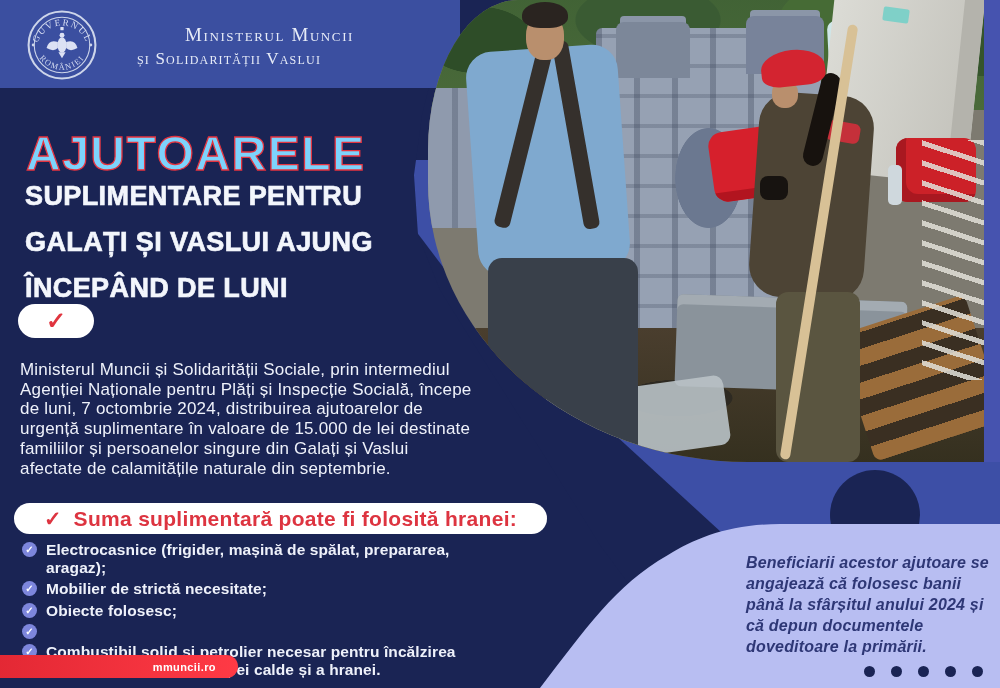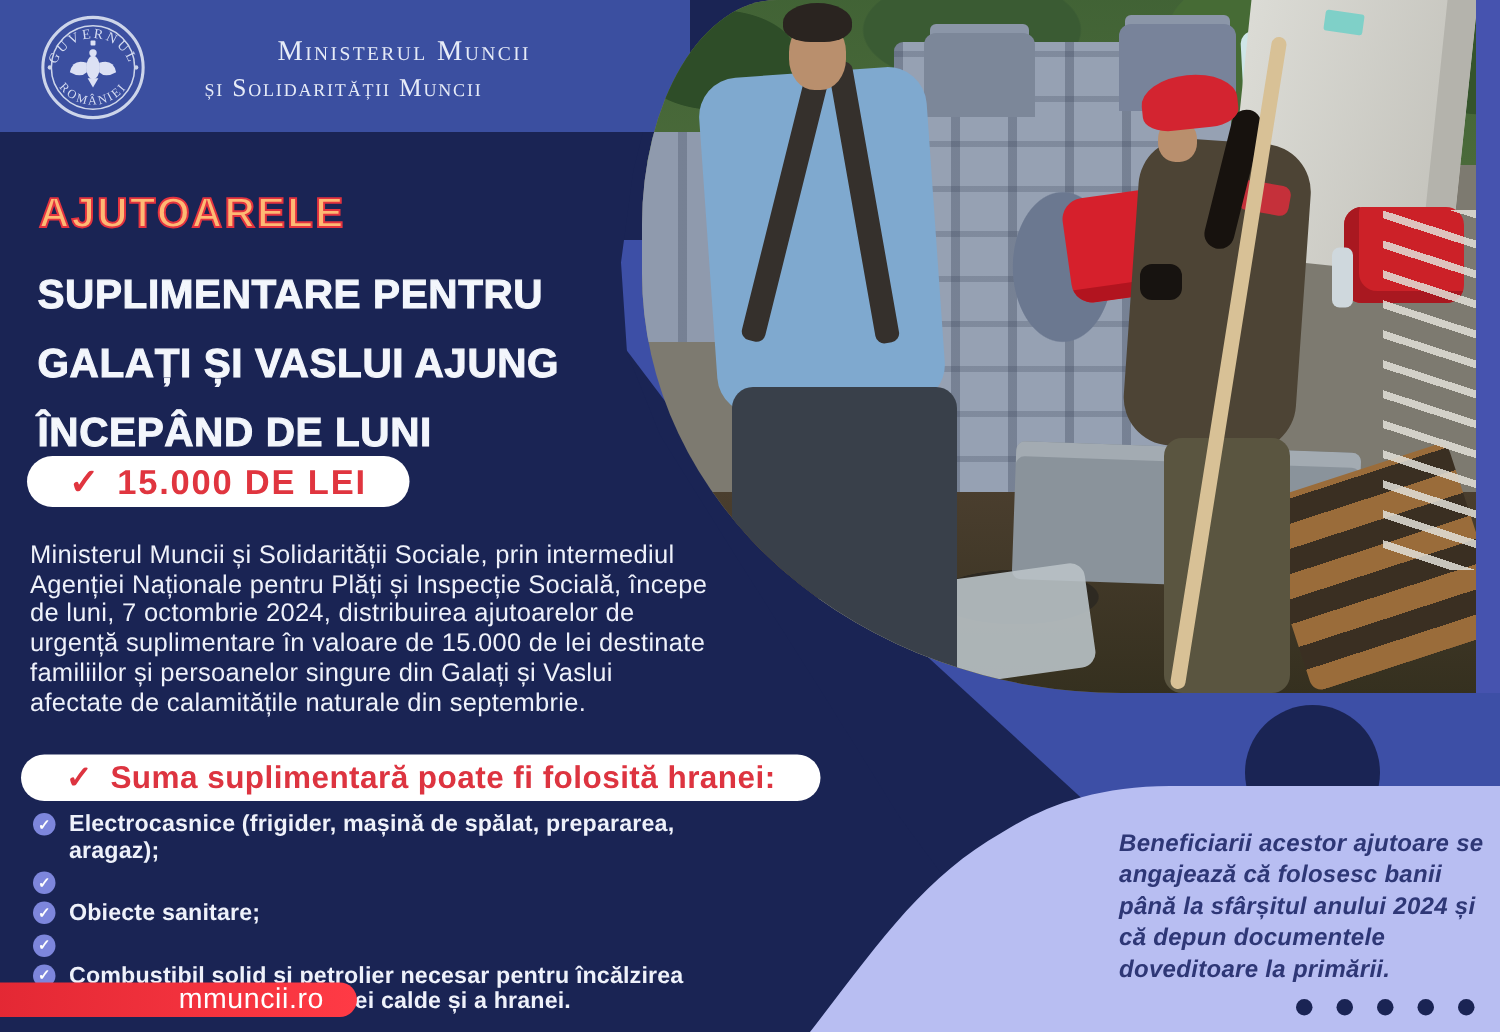--- a/index.html
+++ b/index.html
@@ -84,21 +84,21 @@
   .dots span{width:11px;height:11px;border-radius:50%;background:#1a2454;display:block;}
 
   
   .gov-logo{position:absolute;left:26px;top:9px;}
   .ministry{position:absolute;left:104px;top:24px;width:250px;text-align:center;
     font-family:"Liberation Serif",serif;font-variant:small-caps;color:#e6ebf7;}
   .ministry .l1{font-size:19px;letter-spacing:1.6px;text-align:right;}
   .ministry .l2{font-size:17px;letter-spacing:1.2px;margin-top:3px;}
 
   
-  .headline-accent{position:absolute;left:26px;top:126px;font-size:28px;font-weight:bold;color:#fdba74;
+  .headline-accent{position:absolute;left:26px;top:126px;font-size:48px;font-weight:bold;color:#7dd3fc;
     letter-spacing:1.5px;-webkit-text-stroke:1.3px #e5333f;}
   .headline-rest{position:absolute;left:25px;top:173px;font-size:27px;font-weight:bold;color:#f3f6fc;
     line-height:46px;letter-spacing:.4px;-webkit-text-stroke:.7px #f3f6fc;}
 
   
   .pill{display:inline-flex;align-items:center;background:#ffffff;border-radius:18px;}
   .amount-pill{position:absolute;left:18px;top:304px;height:34px;padding:0 28px;gap:12px;}
   .amount-pill .check{color:#e0353f;font-size:24px;font-weight:bold;}
   .amount-pill .txt{color:#e0353f;font-size:23px;font-weight:bold;letter-spacing:1.2px;}
   .subhead-pill{position:absolute;left:14px;top:503px;height:31px;padding:0 30px;gap:12px;border-radius:16px;}
@@ -113,21 +113,21 @@
   .bullets{position:absolute;left:22px;top:541px;display:flex;flex-direction:column;gap:4px;}
   .bullet{display:flex;gap:9px;align-items:flex-start;}
   .badge{flex:0 0 15px;width:15px;height:15px;margin-top:1px;border-radius:50%;background:#7d86dc;
     color:#ffffff;font-size:10px;font-weight:bold;display:flex;align-items:center;justify-content:center;}
   .bullet .txt{max-width:436px;font-size:15.5px;line-height:17.5px;font-weight:bold;color:#eef1fa;letter-spacing:.1px;}
 
   
   .site-pill{position:absolute;left:-30px;top:655px;width:268px;height:23px;border-radius:12px;
     background:linear-gradient(90deg,#e02632,#ff3a45);display:flex;align-items:center;justify-content:flex-end;
     padding-right:22px;box-sizing:border-box;}
-  .site-pill .txt{color:#ffffff;font-size:19px;font-weight:normal;letter-spacing:.4px;}
+  .site-pill .txt{color:#ffffff;font-size:11px;font-weight:bold;letter-spacing:.4px;}
 </style>
 </head>
 <body>
 
 <div class="canvas">
 
   <div class="ribbon"></div>
   <div class="navy-shape"></div>
   <div class="header-band"></div>
 
@@ -202,31 +202,30 @@
       <rect x="33.4" y="17.5" width="3.2" height="3.2" rx="0.6"></rect>
       <circle cx="35" cy="25.5" r="2.4"></circle>
       <ellipse cx="35" cy="35" rx="4.4" ry="7.6"></ellipse>
       <path d="M31 32 Q22 29 20 38 Q27 42 31 38 Z"></path>
       <path d="M39 32 Q48 29 50 38 Q43 42 39 38 Z"></path>
       <path d="M31.5 42 L38.5 42 L35 48 Z"></path>
     </g>
   </svg>
   <div class="ministry">
     <div class="l1">Ministerul Muncii</div>
-    <div class="l2">și Solidarității Muncii</div>
+    <div class="l2">și Solidarității Vaslui</div>
   </div>
 
   <div class="headline-accent">AJUTOARELE</div>
   <div class="headline-rest" style="white-space:pre-line;">SUPLIMENTARE PENTRU
 GALAȚI ȘI VASLUI AJUNG
 ÎNCEPÂND DE LUNI</div>
 
   <div class="pill amount-pill">
     <span class="check">✓</span>
-    <span class="txt">15.000 DE LEI</span>
   </div>
 
   <div class="para">Ministerul Muncii și Solidarității Sociale, prin intermediul
 Agenției Naționale pentru Plăți și Inspecție Socială, începe
 de luni, 7 octombrie 2024, distribuirea ajutoarelor de
 urgență suplimentare în valoare de 15.000 de lei destinate
 familiilor și persoanelor singure din Galați și Vaslui
 afectate de calamitățile naturale din septembrie.</div>
 
   <div class="pill subhead-pill">
@@ -234,24 +233,25 @@
     <span class="txt">Suma suplimentară poate fi folosită hranei:</span>
   </div>
 
   <div class="bullets">
     <div class="bullet">
       <span class="badge">✓</span>
       <span class="txt">Electrocasnice (frigider, mașină de spălat, prepararea, aragaz);</span>
     </div>
     <div class="bullet">
       <span class="badge">✓</span>
-    </div>
-    <div class="bullet">
-      <span class="badge">✓</span>
-      <span class="txt">Obiecte sanitare;</span>
+      <span class="txt">Mobilier de strictă necesitate;</span>
+    </div>
+    <div class="bullet">
+      <span class="badge">✓</span>
+      <span class="txt">Obiecte folosesc;</span>
     </div>
     <div class="bullet">
       <span class="badge">✓</span>
     </div>
     <div class="bullet">
       <span class="badge">✓</span>
       <span class="txt">Combustibil solid și petrolier necesar pentru încălzirea locuinței și prepararea apei calde și a hranei.</span>
     </div>
   </div>
 

